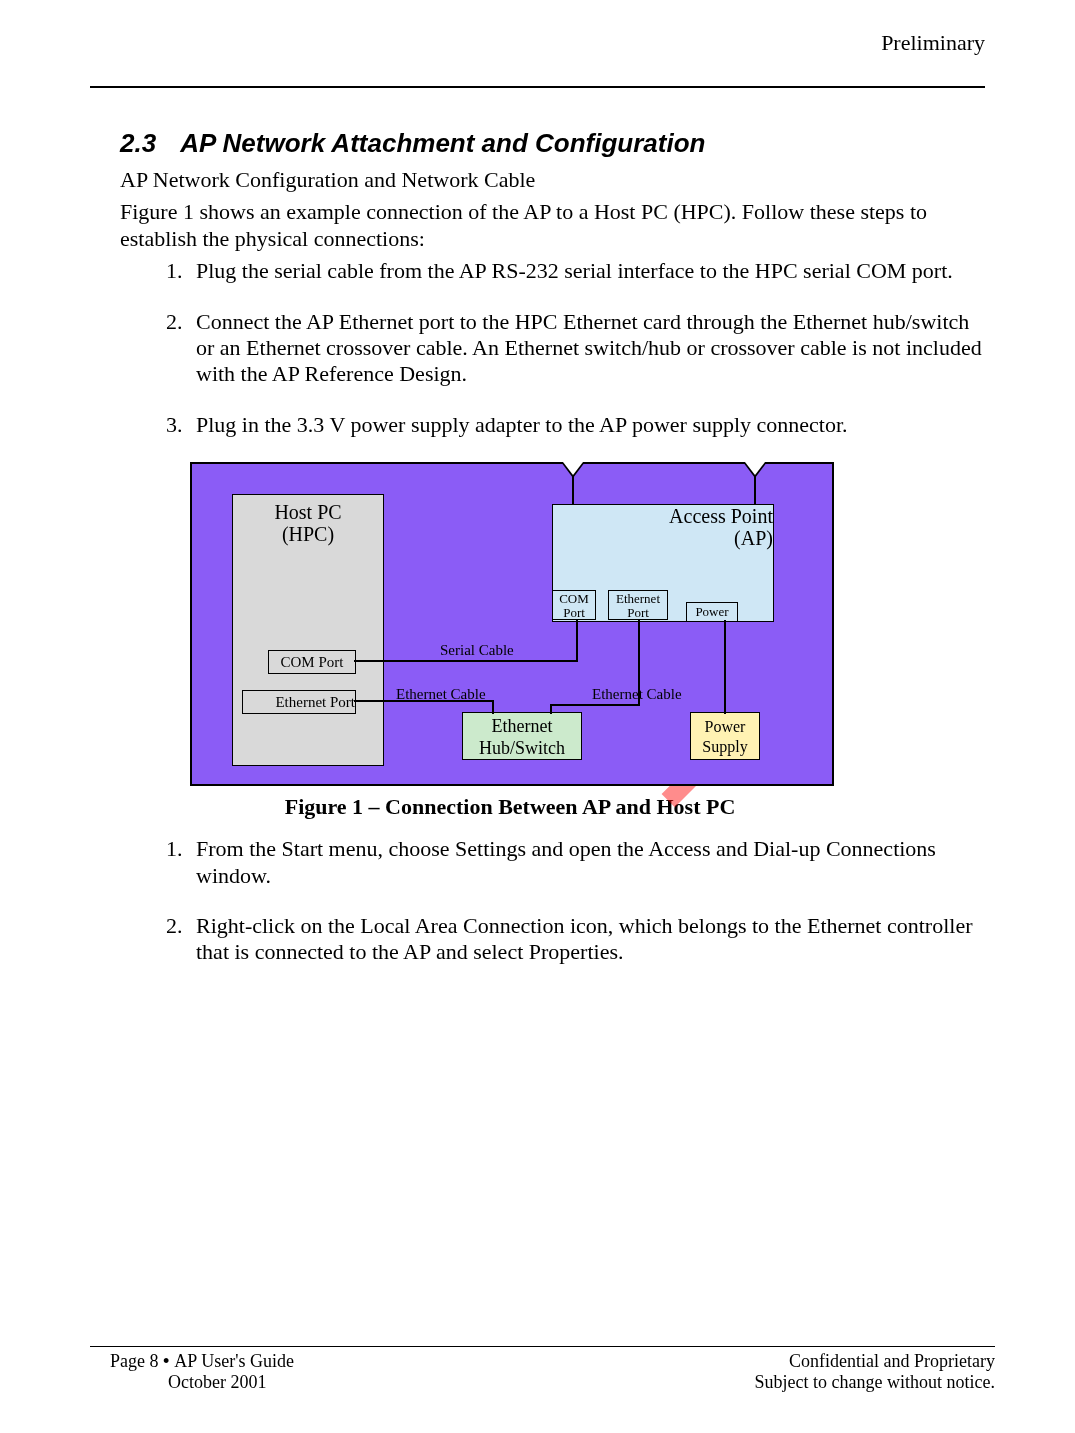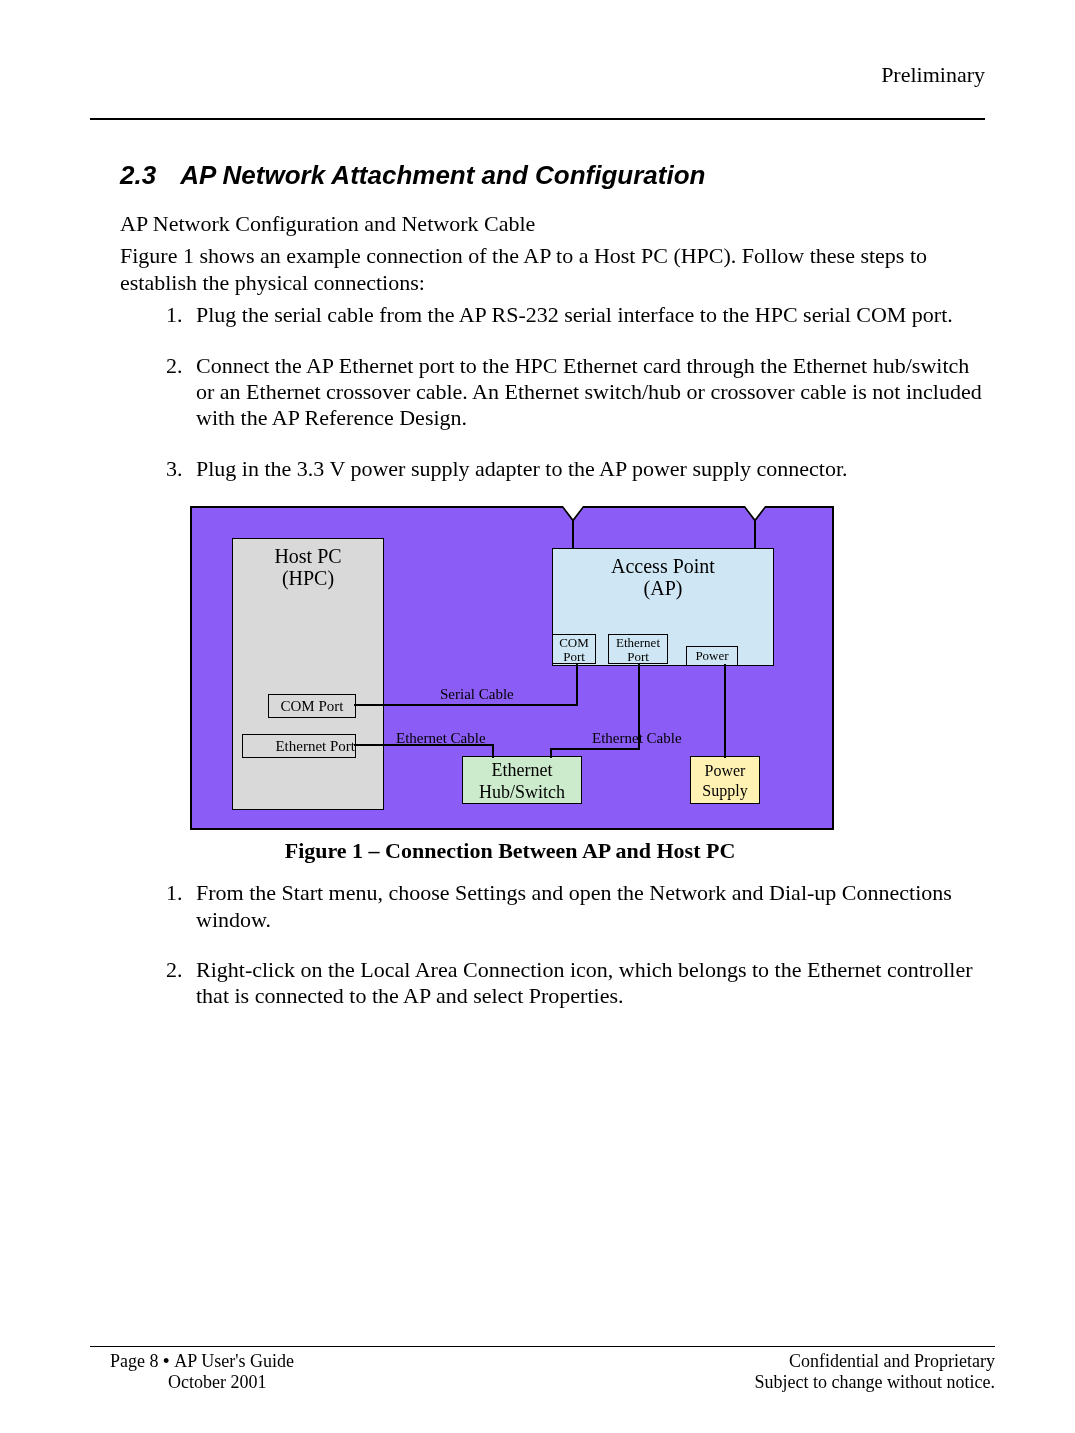--- a/index.html
+++ b/index.html
@@ -17,35 +17,34 @@
     padding: 30px 90px 0 90px;
     box-sizing: border-box;
     width: 100%;
     height: 100%;
     position: relative;
   }
   .preliminary {
     text-align: right;
     font-size: 22px;
     margin-bottom: 30px;
-    margin-top: 32px;
   }
   .rule {
     border-top: 2px solid #000;
     margin: 10px 0 40px 0;
   }
   .content {
     padding: 0 0 0 30px;
   }
   .section-heading {
     font-family: Arial, Helvetica, sans-serif;
     font-style: italic;
     font-weight: bold;
     font-size: 26px;
-    margin: 0 0 20px 0;
+    margin: 0 0 8px 0;
   }
   .section-num {
     display: inline-block;
     margin-right: 24px;
   }
   .body-text {
     font-size: 22px;
     line-height: 1.2;
     margin: 0 0 6px 0;
   }
@@ -134,23 +133,22 @@
   .ap-box {
     position: absolute;
     left: 360px;
     top: 40px;
     width: 220px;
     height: 116px;
     background: #cfe7f5;
     border: 1.5px solid #000;
   }
   .ap-title {
-    text-align: center;
+    text-align: right;
     font-size: 20px;
-    padding-top: 6px;
     line-height: 1.1;
   }
   .ap-com {
     position: absolute;
     left: 360px; top: 126px;
     width: 44px; height: 30px;
     border: 1.5px solid #000;
     background: #cfe7f5;
     font-size: 13px; text-align: center; line-height: 14px;
     padding-top: 1px;
@@ -336,21 +334,21 @@
         <div class="line v eth-ap-v"></div>
         <div class="line h eth-ap-h"></div>
         <div class="line v eth-ap-v2"></div>
         <div class="line v pwr-v"></div>
       </div>
       <div class="figure-caption">Figure 1 – Connection Between AP and Host PC</div>
     </div>
 
 
     <ol class="steps">
-      <li>From the Start menu, choose Settings and open the Network and Dial-up Connections window.</li>
+      <li>From the Start menu, choose Settings and open the Access and Dial-up Connections window.</li>
       <li>Right-click on the Local Area Connection icon, which belongs to the Ethernet controller that is connected to the AP and select Properties.</li>
     </ol>
   </div>
 
   <div class="footer">
     <div class="foot-rule"></div>
     <div class="foot-row">
       <div class="foot-left">
         <span>Page 8</span>
         <span class="bullet"> • </span>

